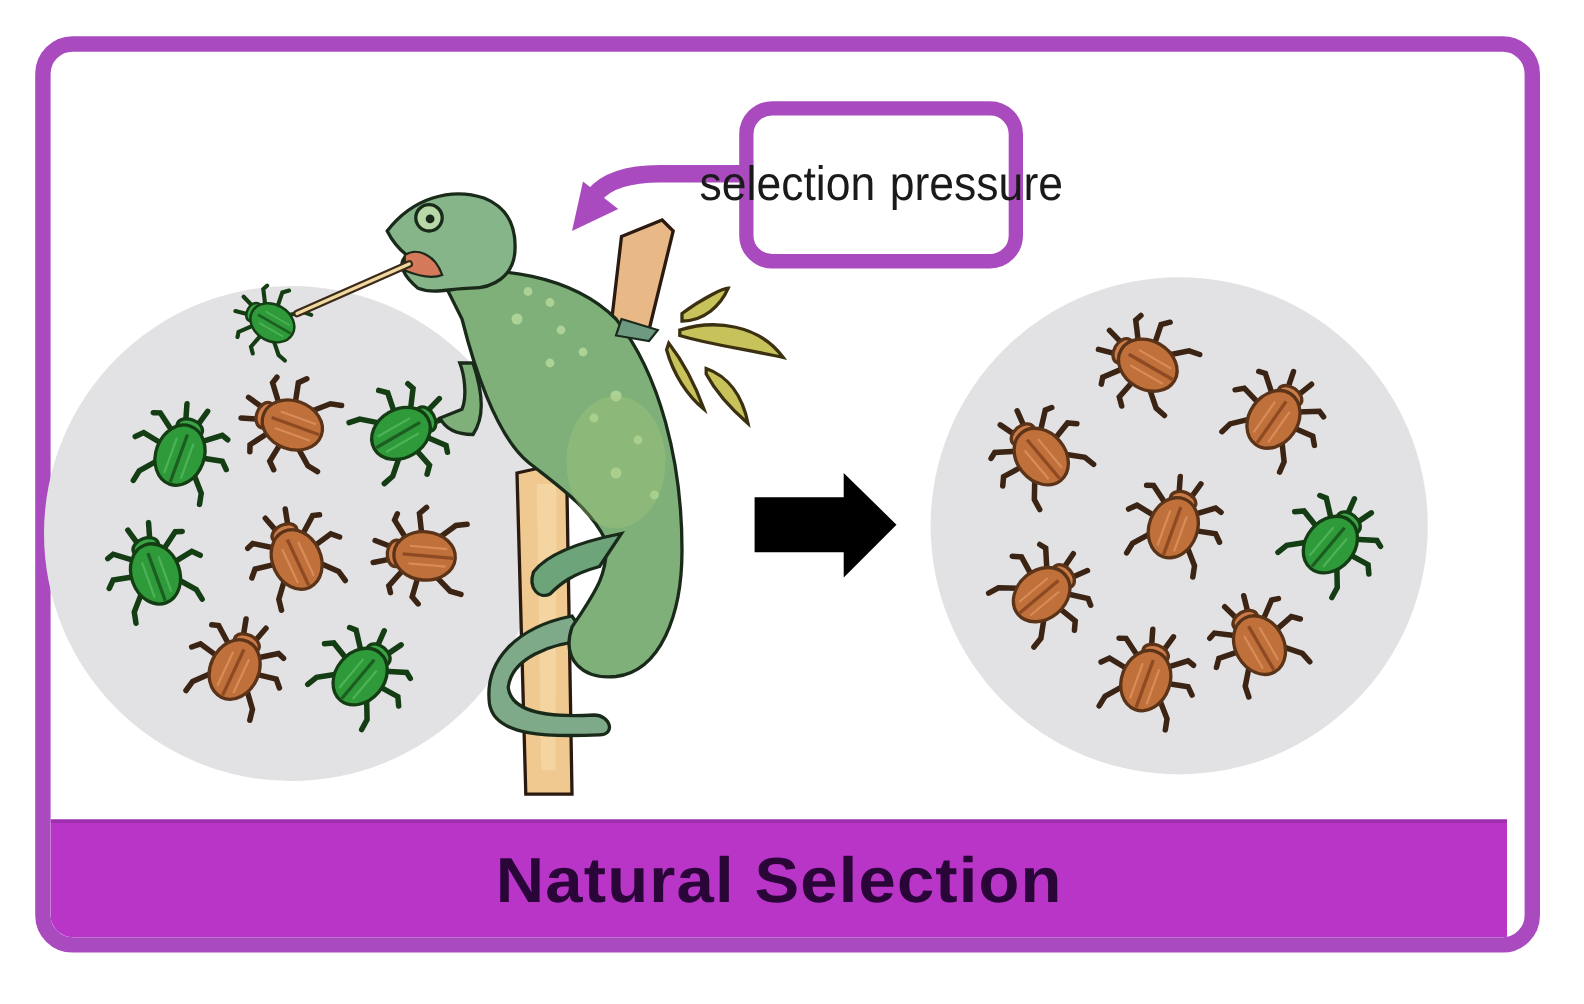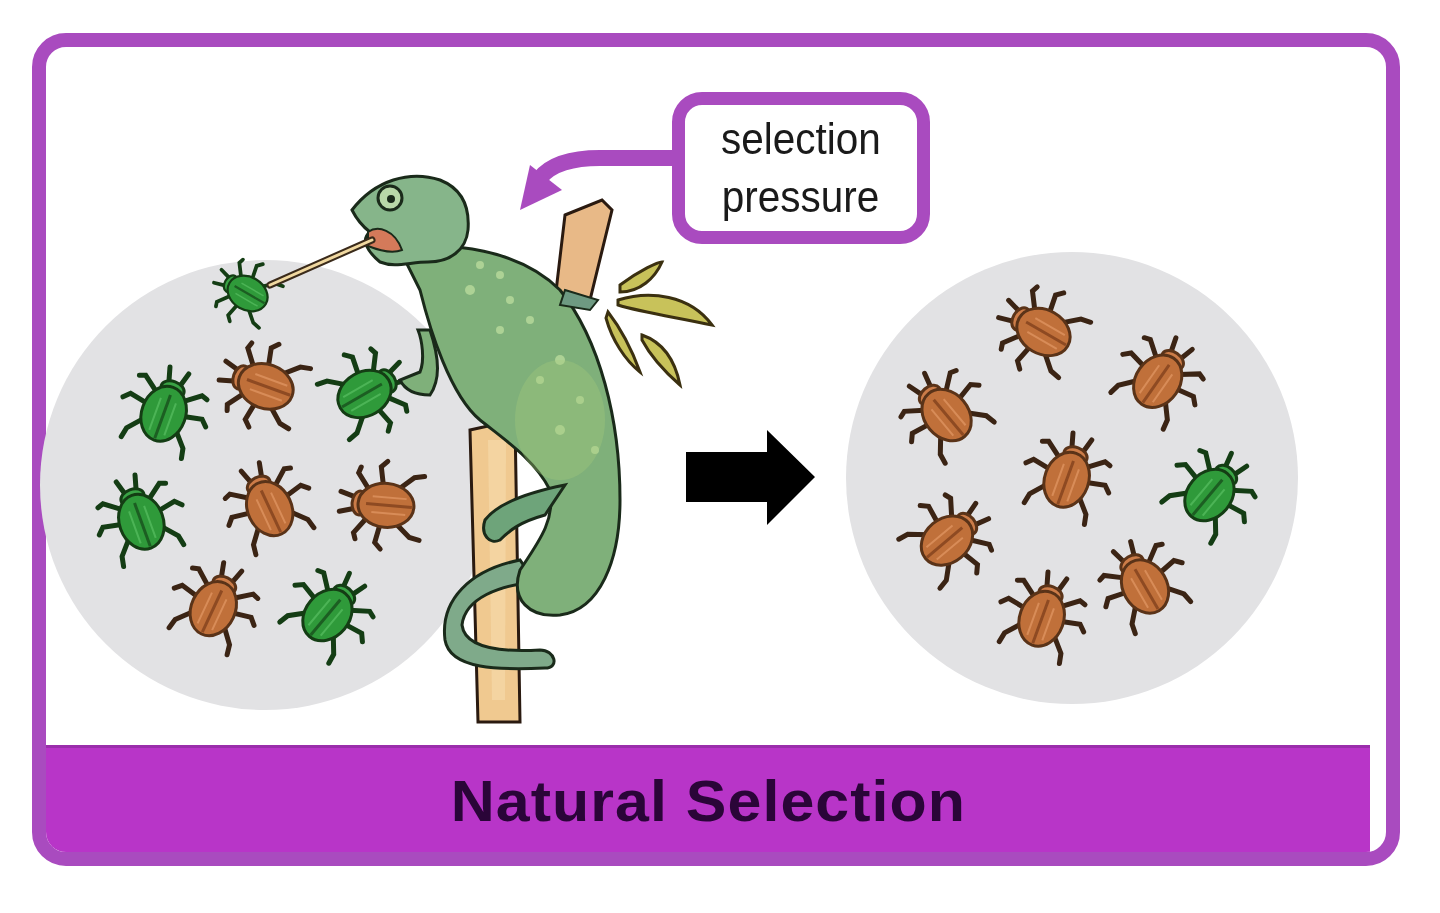--- a/index.html
+++ b/index.html
@@ -4,21 +4,21 @@
 <style>
   html,body{margin:0;padding:0;background:#ffffff;}
   body{width:1440px;height:913px;position:relative;overflow:hidden;font-family:"Liberation Sans",sans-serif;}
   .frame{position:absolute;left:32px;top:33px;width:1368px;height:833px;box-sizing:border-box;
     border:14px solid #a94bbf;border-radius:34px;background:#fff;overflow:hidden;}
   .footer-bar{position:absolute;left:0;right:16px;bottom:0;height:104px;background:#b835c8;
     display:flex;align-items:center;justify-content:center;border-top:3px solid #9a2eab;}
   .footer-title{font-family:"Liberation Sans",sans-serif;font-weight:bold;font-size:58px;color:#2a0538;
     letter-spacing:1px;transform:scaleX(1.05);}
   .callout{position:absolute;left:672px;top:92px;width:258px;height:152px;box-sizing:border-box;
-    border:13px solid #a94bbf;border-radius:30px;background:#fff;display:flex;flex-direction:column;
+    border:13px solid #a94bbf;border-radius:30px;background:#fff;display:flex;
     align-items:center;justify-content:center;}
   .callout span{font-family:"Liberation Sans",sans-serif;font-size:44px;line-height:58px;color:#1a1a1a;transform:scaleX(0.92);}
   svg.art{position:absolute;left:0;top:0;}
 </style>
 </head>
 <body>
 
 <svg class="art" width="1440" height="913" viewBox="0 0 1440 913" style="z-index: 2;">
   <defs>
     <g id="beetle-green">

